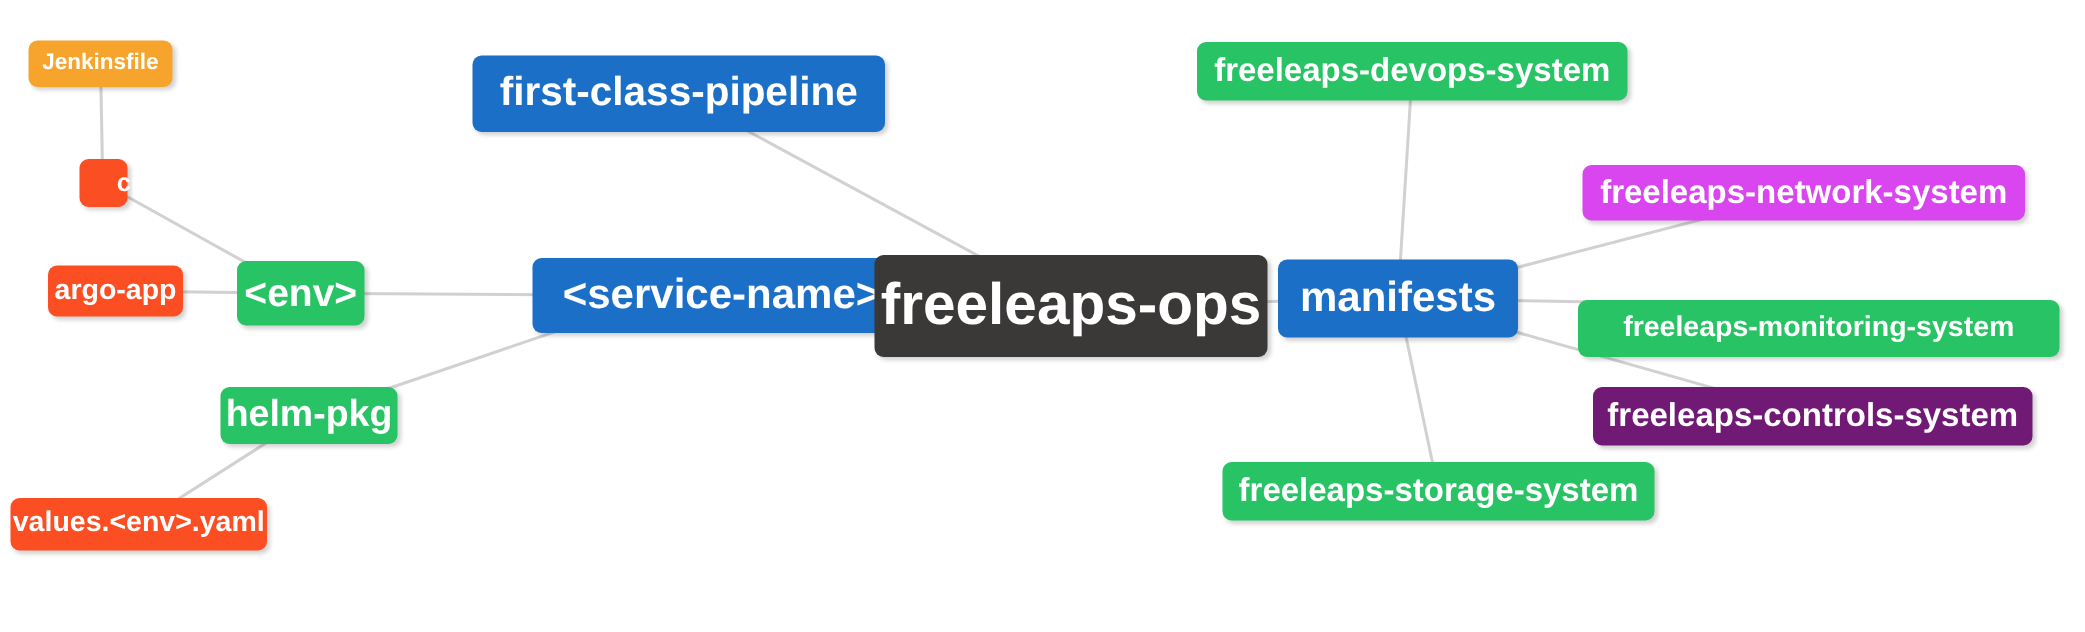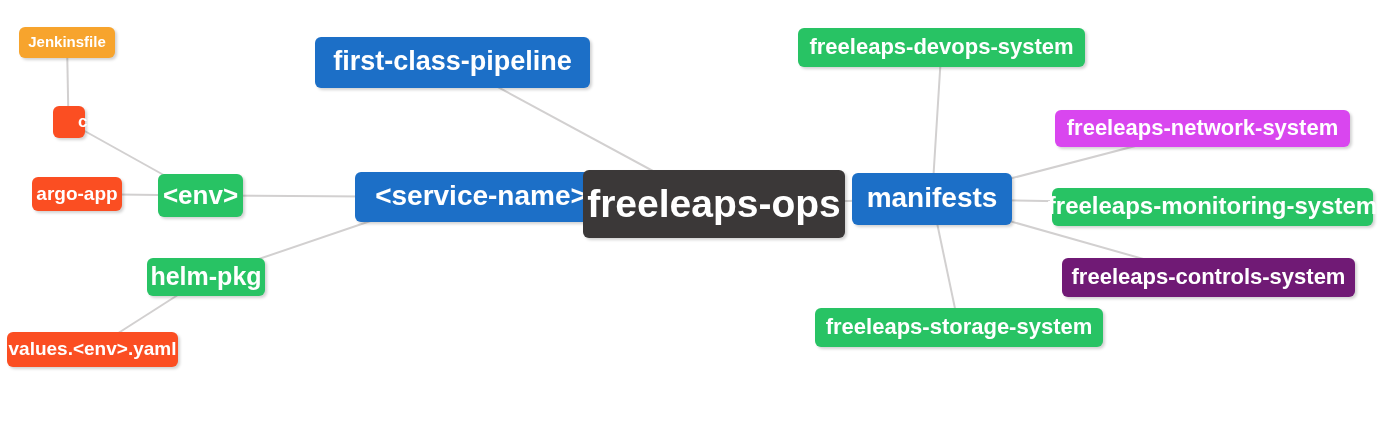--- a/index.html
+++ b/index.html
@@ -74,17 +74,17 @@
       <div class="node" style="left: 32px; top: 177px; width: 90px; height: 34px; font-size: 19px; background: rgb(251, 78, 34);">argo-app</div>
       <div class="node" style="left: 158px; top: 174px; width: 85px; height: 43px; font-size: 26px; background: rgb(40, 195, 100);">&lt;env&gt;</div>
       <div class="node" style="left: 147px; top: 258px; width: 118px; height: 38px; font-size: 25px; background: rgb(40, 195, 100);">helm-pkg</div>
       <div class="node" style="left: 7px; top: 332px; width: 171px; height: 35px; font-size: 19px; background: rgb(251, 78, 34);">values.&lt;env&gt;.yaml</div>
       <div class="node" style="left: 315px; top: 37px; width: 275px; height: 51px; font-size: 27px; background: rgb(28, 111, 199);">first-class-pipeline</div>
       <div class="node" style="left: 315px; top: 172px; width: 252px; height: 50px; font-size: 28px; background: rgb(28, 111, 199); margin-left: 40px;">&lt;service-name&gt;</div>
       <div class="node" style="left: 583px; top: 170px; width: 262px; height: 68px; font-size: 39px; background: rgb(59, 56, 56);">freeleaps-ops</div>
       <div class="node" style="left: 852px; top: 173px; width: 160px; height: 52px; font-size: 28px; background: rgb(28, 111, 199);">manifests</div>
       <div class="node" style="left: 798px; top: 28px; width: 287px; height: 39px; font-size: 22px; background: rgb(40, 195, 100);">freeleaps-devops-system</div>
       <div class="node" style="left: 1055px; top: 110px; width: 295px; height: 37px; font-size: 22px; background: #d946ef;">freeleaps-network-system</div>
-      <div class="node" style="left: 1052px; top: 188px; width: 321px; height: 38px; font-size: 24px; background: rgb(40, 195, 100);">freeleaps-monitoring-system</div>
+      <div class="node" style="left: 1052px; top: 200px; width: 321px; height: 38px; font-size: 19px; background: rgb(40, 195, 100);">freeleaps-monitoring-system</div>
       <div class="node" style="left: 1062px; top: 258px; width: 293px; height: 39px; font-size: 22px; background: #701a75;">freeleaps-controls-system</div>
       <div class="node" style="left: 815px; top: 308px; width: 288px; height: 39px; font-size: 22px; background: rgb(40, 195, 100);">freeleaps-storage-system</div>
     </div>
 </div>
 
 </body></html>

